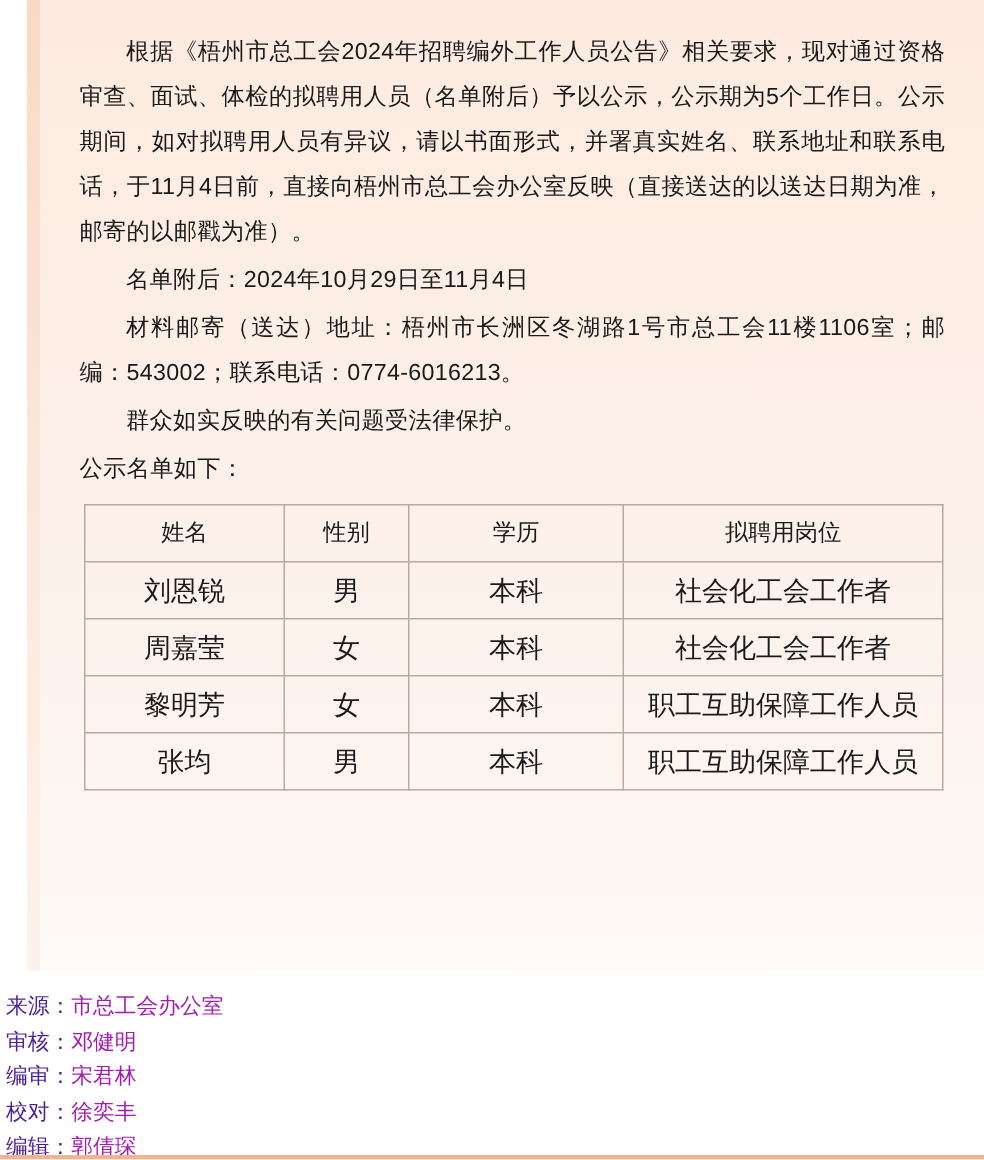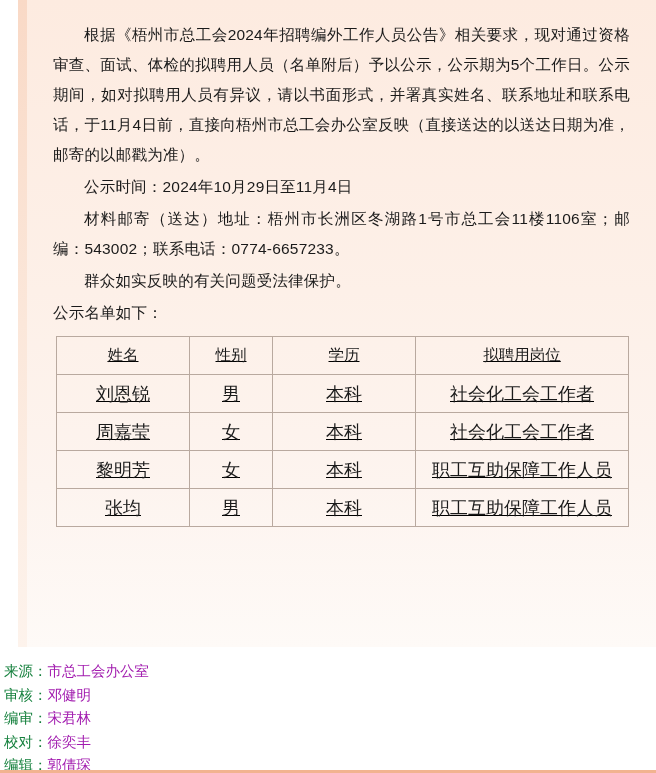--- a/index.html
+++ b/index.html
@@ -67,21 +67,20 @@
     margin: 2px 0 8px 0;
   }
 
   
   table.listing {
     border-collapse: collapse;
     width: 572px;
     margin: 6px 0 0 3px;
     background: transparent;
     table-layout: fixed;
-    text-decoration: underline;
   }
   table.listing th, table.listing td {
     border: 1px solid #b9a99f;
     height: 37px;
     text-align: center;
     font-size: 18px;
     color: #1a1a1a;
     font-family: "Liberation Sans", sans-serif;
     font-weight: normal;
     padding: 0 4px;
@@ -104,21 +103,21 @@
     padding: 0 0 0 4px;
     box-sizing: border-box;
   }
   .meta-line {
     font-size: 14.5px;
     line-height: 23.5px;
     color: #222222;
     font-family: "Liberation Sans", sans-serif;
     white-space: nowrap;
   }
-  .meta-line .mk { color: #15803d; }
+  .meta-line .mk { color: #4c1d95; }
   .meta-line .mv { color: #a21caf; }
   .bottom-rule {
     position: absolute;
     left: 0;
     top: 770px;
     width: 656px;
     height: 3px;
     background: #f2b390;
   }
 </style>
@@ -126,22 +125,22 @@
 <body>
 
 <div class="page">
 
   <div class="left-stripe"></div>
 
   <div class="notice-card">
 
     <div class="body-text">
       <p class="para indent">根据《梧州市总工会2024年招聘编外工作人员公告》相关要求，现对通过资格审查、面试、体检的拟聘用人员（名单附后）予以公示，公示期为5个工作日。公示期间，如对拟聘用人员有异议，请以书面形式，并署真实姓名、联系地址和联系电话，于11月4日前，直接向梧州市总工会办公室反映（直接送达的以送达日期为准，邮寄的以邮戳为准）。</p>
-      <p class="para indent">公示时间：2024年10月29日至11月4日</p>
-      <p class="para indent">材料邮寄（送达）地址：梧州市长洲区冬湖路1号市总工会11楼1106室；邮编：543002；联系电话：0774-6657233。</p>
+      <p class="para indent">名单附后：2024年10月29日至11月4日</p>
+      <p class="para indent">材料邮寄（送达）地址：梧州市长洲区冬湖路1号市总工会11楼1106室；邮编：543002；联系电话：0774-6016213。</p>
       <p class="para indent">群众如实反映的有关问题受法律保护。</p>
       <p class="para list-label">公示名单如下：</p>
     </div>
 
     <table class="listing">
       <colgroup>
         <col class="c-name">
         <col class="c-gender">
         <col class="c-edu">
         <col class="c-post">

